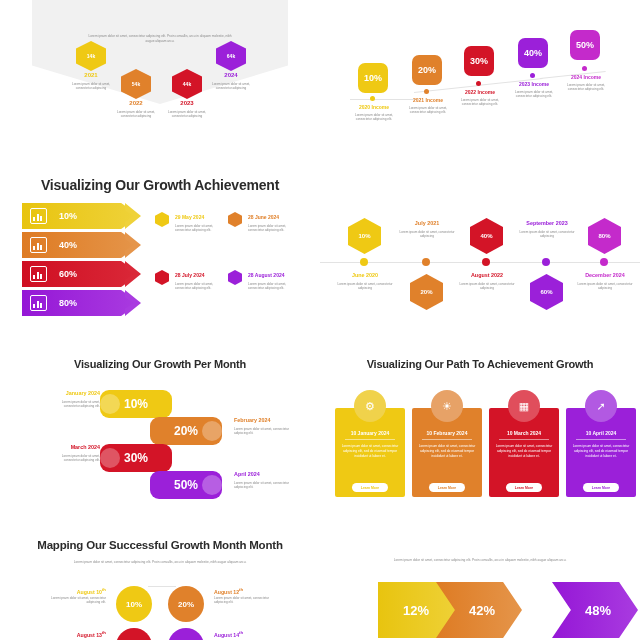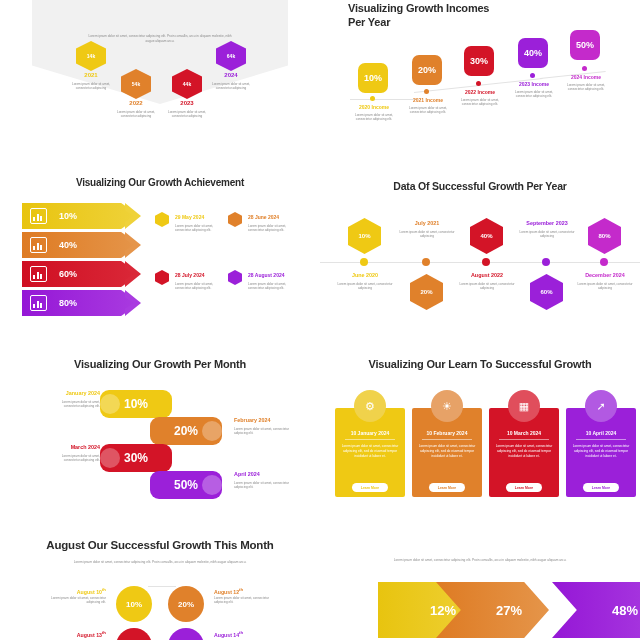--- a/index.html
+++ b/index.html
@@ -50,21 +50,21 @@
   .card{position:absolute;border-radius:2px;}
   .cardcirc{position:absolute;border-radius:50%;display:flex;align-items:center;justify-content:center;font-size:11px;color:#fff;}
   .learn{position:absolute;background:#fff;border-radius:8px;display:flex;align-items:center;justify-content:center;font-size:3.4px;font-weight:bold;}
   
   #p7{left:0;top:520px;width:320px;height:120px;}
   .circ{position:absolute;border-radius:50%;display:flex;align-items:center;justify-content:center;color:#fff;font-weight:bold;font-size:8px;}
   
   #p8{left:320px;top:520px;width:320px;height:120px;}
   .garrow{position:absolute;height:56px;display:flex;align-items:center;
     clip-path:polygon(0 0, 78% 0, 100% 50%, 78% 100%, 0 100%, 22% 50%);
-    color:#fff;font-weight:bold;font-size:13px;justify-content:center;padding-left:27px;}
+    color:#fff;font-weight:bold;font-size:13px;justify-content:center;}
   .garrow.first{clip-path:polygon(0 0, 78% 0, 100% 50%, 78% 100%, 0 100%);}
 </style>
 </head>
 <body>
 
 <div class="sheet">
 
   <div class="panel" id="p1">
     <div class="bg"></div>
     <div class="lorem" style="position:absolute;left:85px;top:34px;width:150px;font-size:3.2px;">Lorem ipsum dolor sit amet, consectetur adipiscing elit. Proin convallis, arcu in aliquam molestie, nibh augue aliquam arcu.</div>
@@ -96,21 +96,20 @@
     <div class="hexwrap" style="left:216px;top:41px;width:30px;height:30px;">
       <div class="hex" style="background:#9B20D9;font-size:5px;">
         <span>64k</span>
       </div>
     </div>
     <div style="position:absolute;left:206px;top:72px;width:50px;text-align:center;font-size:6px;font-weight:bold;color:#9B20D9;">2024</div>
     <div class="lorem tiny" style="position:absolute;left:204px;top:82px;width:54px;">Lorem ipsum dolor sit amet, consectetur adipiscing</div>
   </div>
 
   <div class="panel" id="p2">
-    <div class="ttl" style="position:absolute;left:28px;top:2px;width:160px;font-size:11px;text-align:left;">Visualizing Growth Incomes Per Year</div>
 
     <div class="dotline" style="left:30px;top:99px;width:66px;height:1px;"></div>
     <div class="dotline" style="left:94px;top:92px;width:66px;height:1px;transform:rotate(-6deg);transform-origin:left center;"></div>
     <div class="dotline" style="left:157px;top:85px;width:66px;height:1px;transform:rotate(-6deg);transform-origin:left center;"></div>
     <div class="dotline" style="left:220px;top:78px;width:66px;height:1px;transform:rotate(-6deg);transform-origin:left center;"></div>
 
     <div class="bub" style="left:38px;top:63px;width:30px;height:30px;background:#EFC914;">
       <span>10%</span>
     </div>
     <div class="dot" style="left:50px;top:96px;width:5px;height:5px;background:#EFC914;"></div>
@@ -140,21 +139,21 @@
 
     <div class="bub" style="left:250px;top:30px;width:30px;height:30px;background:#C42ACB;">
       <span>50%</span>
     </div>
     <div class="dot" style="left:262px;top:66px;width:5px;height:5px;background:#C42ACB;"></div>
     <div style="position:absolute;left:240px;top:74px;width:52px;text-align:center;font-size:5px;font-weight:bold;color:#C42ACB;">2024 Income</div>
     <div class="lorem tiny" style="position:absolute;left:239px;top:83px;width:54px;">Lorem ipsum dolor sit amet, consectetur adipiscing elit.</div>
   </div>
 
   <div class="panel" id="p3">
-    <div class="ttl" style="position:absolute;left:35px;top:17px;width:250px;font-size:10px;">Visualizing Our Growth Achievement</div>
+    <div class="ttl" style="position:absolute;left:35px;top:17px;width:250px;font-size:14px;">Visualizing Our Growth Achievement</div>
 
     <div class="arrowrow" style="left:22px;top:43px;width:118px;background:linear-gradient(90deg,#E8C40F,#EFD23A);">
       <span style="margin-left:8px;width:15px;height:14px;border:1.4px solid #fff;border-radius:2px;display:inline-block;position:relative;">
         <span style="position:absolute;left:2px;bottom:2px;width:2px;height:4px;background:#fff;"></span>
         <span style="position:absolute;left:5.5px;bottom:2px;width:2px;height:7px;background:#fff;"></span>
         <span style="position:absolute;left:9px;bottom:2px;width:2px;height:5px;background:#fff;"></span>
       </span>
       <span style="color:#fff;font-weight:bold;font-size:9px;margin-left:12px;">10%</span>
     </div>
     <div class="arrowchev" style="left:125px;top:43px;background:#EFD23A;"></div>
@@ -200,21 +199,20 @@
     <div class="minihex" style="position:absolute;left:155px;top:110px;width:14px;height:15px;background:#D31427;"></div>
     <div style="position:absolute;left:175px;top:112px;font-size:5px;font-weight:bold;color:#D31427;">28 July 2024</div>
     <div class="lorem tiny" style="position:absolute;left:175px;top:122px;width:48px;text-align:left;">Lorem ipsum dolor sit amet, consectetur adipiscing elit.</div>
 
     <div class="minihex" style="position:absolute;left:228px;top:110px;width:14px;height:15px;background:#9B20D9;"></div>
     <div style="position:absolute;left:248px;top:112px;font-size:5px;font-weight:bold;color:#9B20D9;">28 August 2024</div>
     <div class="lorem tiny" style="position:absolute;left:248px;top:122px;width:48px;text-align:left;">Lorem ipsum dolor sit amet, consectetur adipiscing elit.</div>
   </div>
 
   <div class="panel" id="p4">
-    <div class="ttl" style="position:absolute;left:35px;top:20px;width:250px;font-size:10.5px;">Data Of Successful Growth Per Year</div>
     <div class="dotline" style="left:0px;top:102px;width:320px;height:1px;"></div>
 
     <div class="hexwrap" style="left:28px;top:58px;width:33px;height:36px;">
       <div class="hex" style="background:#EFC914;font-size:6px;">
         <span>10%</span>
       </div>
     </div>
     <div class="dot" style="left:40px;top:98px;width:8px;height:8px;background:#EFC914;"></div>
     <div style="position:absolute;left:16px;top:112px;width:58px;text-align:center;font-size:5.4px;font-weight:bold;color:#EFC914;">June 2020</div>
     <div class="lorem tiny" style="position:absolute;left:16px;top:122px;width:58px;">Lorem ipsum dolor sit amet, consectetur adipiscing</div>
@@ -282,21 +280,21 @@
 
     <div class="pill" style="left:150px;top:131px;width:72px;height:28px;background:#9B20D9;">
       <span>50%</span>
     </div>
     <div class="pillcirc" style="left:202px;top:135px;width:20px;height:20px;"></div>
     <div style="position:absolute;left:234px;top:131px;width:56px;text-align:left;font-size:5.4px;font-weight:bold;color:#9B20D9;">April 2024</div>
     <div class="lorem tiny" style="position:absolute;left:234px;top:141px;width:56px;text-align:left;">Lorem ipsum dolor sit amet, consectetur adipiscing elit.</div>
   </div>
 
   <div class="panel" id="p6">
-    <div class="ttl" style="position:absolute;left:25px;top:18px;width:270px;font-size:11px;">Visualizing Our Learn To Successful Growth</div>
+    <div class="ttl" style="position:absolute;left:25px;top:18px;width:270px;font-size:11px;">Visualizing Our Path To Achievement Growth</div>
 
     <div class="card" style="left:15px;top:68px;width:70px;height:89px;background:#EFC914;"></div>
     <div class="cardcirc" style="left:34px;top:50px;width:32px;height:32px;background:#F0D24B;">⚙</div>
     <div style="position:absolute;left:17px;top:90px;width:66px;text-align:center;font-size:5px;font-weight:bold;color:#fff;">10 January 2024</div>
     <div style="position:absolute;left:25px;top:99px;width:50px;height:1px;background:rgba(255,255,255,.5);"></div>
     <div style="position:absolute;left:20px;top:104px;width:60px;text-align:center;font-size:3.2px;color:#fff;line-height:1.6;">Lorem ipsum dolor sit amet, consectetur adipiscing elit, sed do eiusmod tempor incididunt ut labore et.</div>
     <div class="learn" style="left:32px;top:143px;width:36px;height:9px;color:#EFC914;">
       <span>Learn More</span>
     </div>
 
@@ -322,21 +320,21 @@
     <div class="cardcirc" style="left:265px;top:50px;width:32px;height:32px;background:#B259E2;">➚</div>
     <div style="position:absolute;left:248px;top:90px;width:66px;text-align:center;font-size:5px;font-weight:bold;color:#fff;">10 April 2024</div>
     <div style="position:absolute;left:256px;top:99px;width:50px;height:1px;background:rgba(255,255,255,.5);"></div>
     <div style="position:absolute;left:251px;top:104px;width:60px;text-align:center;font-size:3.2px;color:#fff;line-height:1.6;">Lorem ipsum dolor sit amet, consectetur adipiscing elit, sed do eiusmod tempor incididunt ut labore et.</div>
     <div class="learn" style="left:263px;top:143px;width:36px;height:9px;color:#9B20D9;">
       <span>Learn More</span>
     </div>
   </div>
 
   <div class="panel" id="p7">
-    <div class="ttl" style="position:absolute;left:20px;top:18px;width:280px;font-size:11.5px;">August Our Successful Growth This Month</div>
+    <div class="ttl" style="position:absolute;left:20px;top:18px;width:280px;font-size:11.5px;">Mapping Our Successful Growth Month Month</div>
     <div class="lorem" style="position:absolute;left:60px;top:40px;width:200px;font-size:3.2px;">Lorem ipsum dolor sit amet, consectetur adipiscing elit. Proin convallis, arcu in aliquam molestie, nibh augue aliquam arcu.</div>
 
     <div class="dotline" style="left:148px;top:66px;width:28px;height:1px;"></div>
 
     <div class="circ" style="left:116px;top:66px;width:36px;height:36px;background:#EFC914;">
       <span>10%</span>
     </div>
     <div class="circ" style="left:168px;top:66px;width:36px;height:36px;background:#E0812B;">
       <span>20%</span>
     </div>
@@ -365,20 +363,20 @@
     </div>
   </div>
 
   <div class="panel" id="p8">
     <div class="lorem" style="position:absolute;left:62px;top:38px;width:196px;font-size:3.2px;">Lorem ipsum dolor sit amet, consectetur adipiscing elit. Proin convallis, arcu in aliquam molestie, nibh augue aliquam arcu.</div>
 
     <div class="garrow first" style="left:58px;top:62px;width:86px;background:linear-gradient(90deg,#E8C40F,#EFD23A);">
       <span style="margin-left:-10px;">12%</span>
     </div>
     <div class="garrow" style="left:116px;top:62px;width:86px;background:linear-gradient(90deg,#DE7B23,#E5954A);">
-      <span style="margin-left:6px;">27%</span>
+      <span style="margin-left:6px;">42%</span>
     </div>
     <div class="garrow" style="left:232px;top:62px;width:86px;background:linear-gradient(90deg,#9517D6,#A93BE0);">
       <span style="margin-left:6px;">48%</span>
     </div>
   </div>
 
 </div>
 
 </body></html>

